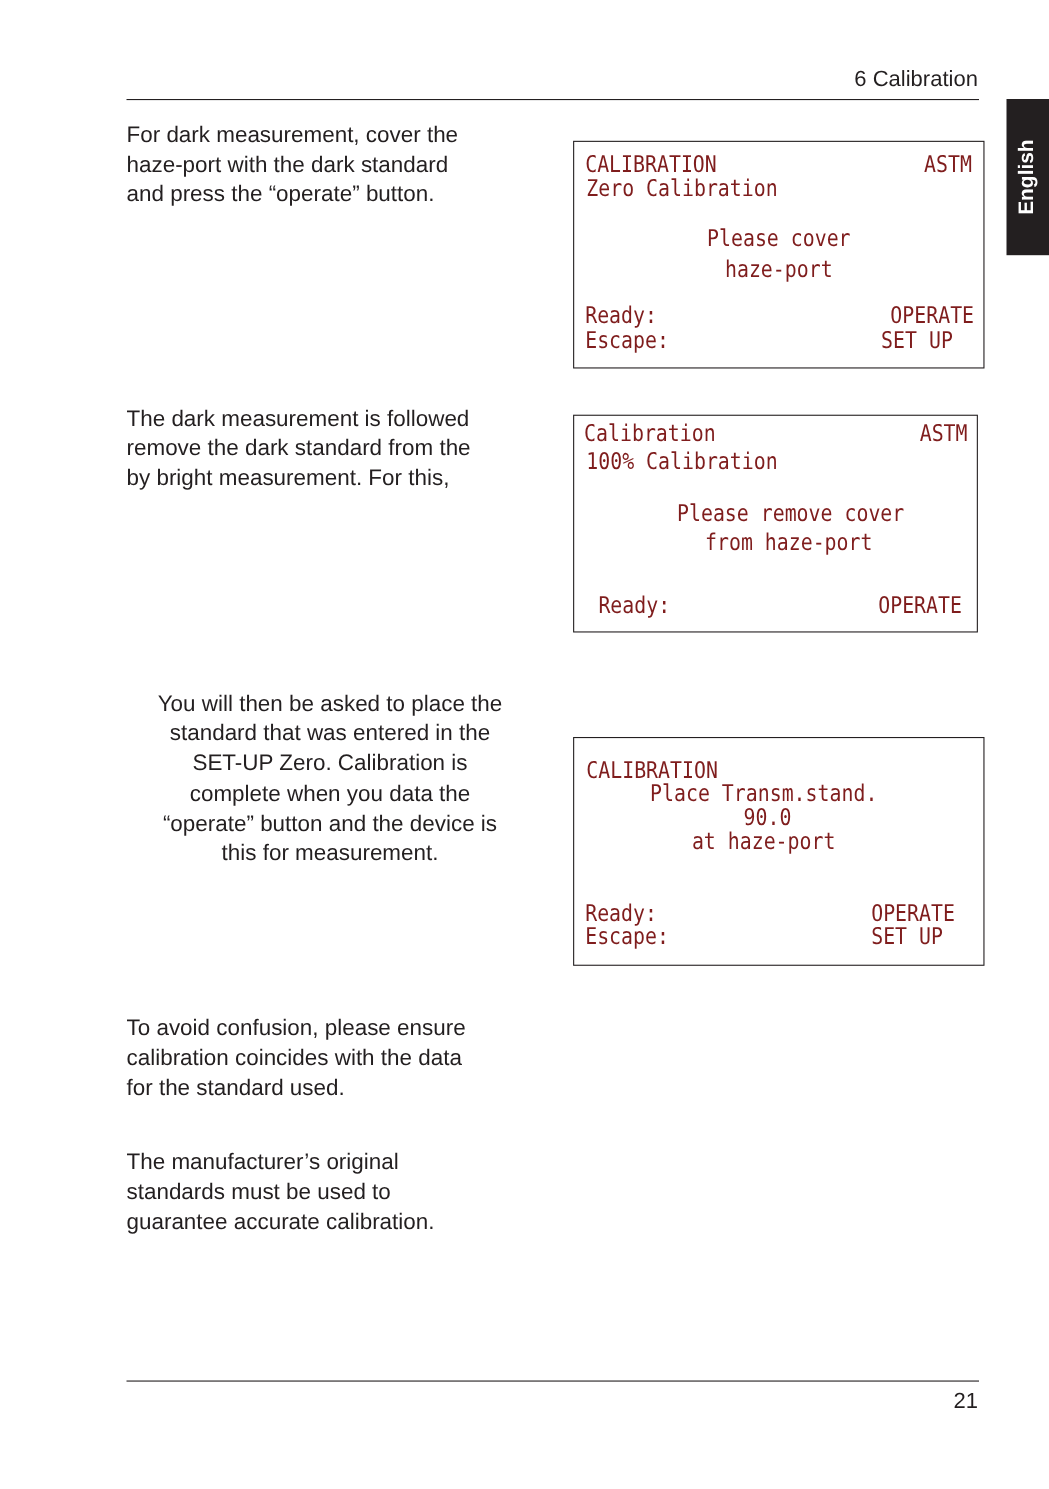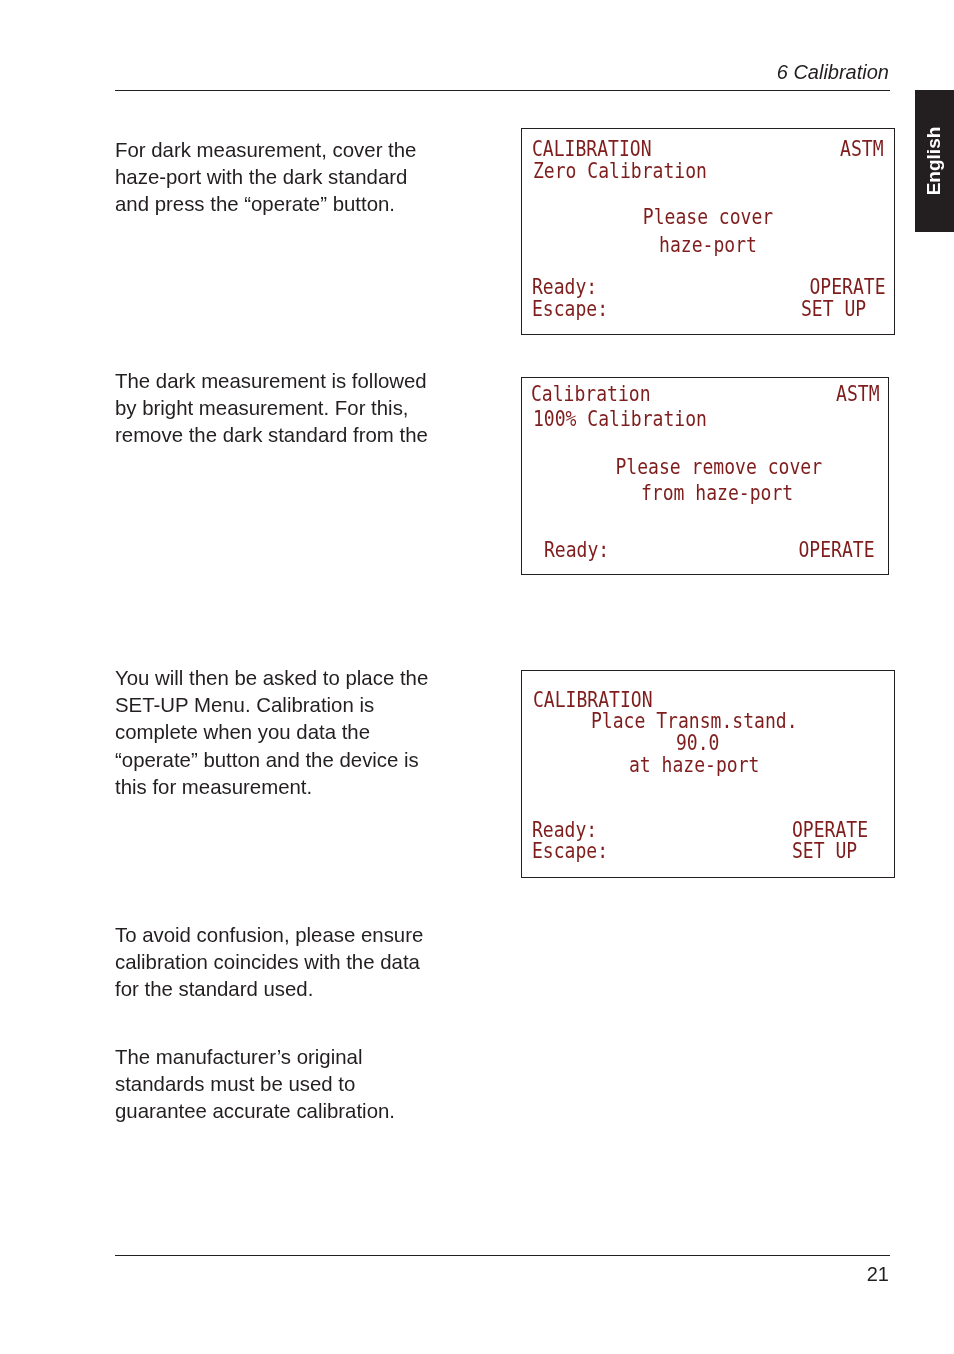--- a/index.html
+++ b/index.html
@@ -2,21 +2,21 @@
 <html><head>
   <meta charset="utf-8">
   <style>
     html, body { margin: 0; padding: 0; background: #ffffff; }
     body {
       width: 954px; height: 1354px; position: relative; overflow: hidden;
       font-family: "Liberation Sans", sans-serif; color: #231f20;
     }
     .abs { position: absolute; }
     .header-title {
-      right: 65px; top: 60px; font-size: 20px; line-height: 24px; white-space: nowrap; font-style: italic;
+      right: 65px; top: 60px; font-size: 20px; line-height: 24px; white-space: nowrap;
     }
     .rule { left: 115px; width: 775px; height: 0; border-top: 1.3px solid #231f20; }
     .rule.top { top: 90px; }
     .rule.bottom { top: 1255px; }
     .page-number { right: 65px; top: 1262px; font-size: 20px; line-height: 24px; }
     .lang-tab {
       left: 915px; top: 90px; width: 39px; height: 142px; background: #231f20;
       display: flex; align-items: center; justify-content: center;
     }
     .lang-tab span {
@@ -40,57 +40,58 @@
   </style>
 </head>
 <body>
 
 <div class="abs header-title">6 Calibration</div>
 <div class="abs rule top"></div>
 <div class="abs lang-tab">
   <span>English</span>
 </div>
 
-<div class="abs para" style="top:137px;">
+<div class="abs para" style="top:110px;">
   <p>For dark measurement, cover the</p>
   <p>haze-port with the dark standard</p>
   <p>and press the “operate” button.</p>
 </div>
 
 <div class="abs lcd" style="left:521px; top:128px; width:374px; height:207px;">
   <div class="lcd-line" style="left:10px; top:9px;">CALIBRATION</div>
   <div class="lcd-line right" style="right:10px; top:9px;">ASTM</div>
   <div class="lcd-line" style="left:11px; top:31px;">Zero Calibration</div>
   <div class="lcd-line center" style="left:0; right:0; text-align:center; top:77px;">Please cover</div>
   <div class="lcd-line center" style="left:0; right:0; text-align:center; top:105px;">haze-port</div>
   <div class="lcd-line" style="left:10px; top:147px;">Ready:</div>
   <div class="lcd-line right" style="right:8px; top:147px;">OPERATE</div>
   <div class="lcd-line" style="left:10px; top:169px;">Escape:</div>
   <div class="lcd-line" style="left:279px; top:169px;">SET UP</div>
 </div>
 
 <div class="abs para" style="top:368px;">
   <p>The dark measurement is followed</p>
+  <p>remove the dark standard from the</p>
   <p>by bright measurement. For this,</p>
-  <p>remove the dark standard from the</p>
 </div>
 
 <div class="abs lcd" style="left:521px; top:377px; width:368px; height:198px;">
   <div class="lcd-line" style="left:9px; top:5px;">Calibration</div>
   <div class="lcd-line right" style="right:8px; top:5px;">ASTM</div>
   <div class="lcd-line" style="left:11px; top:30px;">100% Calibration</div>
   <div class="lcd-line center" style="left:0; right:0; text-align:center; top:78px; padding-left:32px;">Please remove cover</div>
   <div class="lcd-line center" style="left:0; right:0; text-align:center; top:104px; padding-left:28px;">from haze-port</div>
   <div class="lcd-line" style="left:22px; top:161px;">Ready:</div>
   <div class="lcd-line right" style="right:13px; top:161px;">OPERATE</div>
 </div>
 
-<div class="abs para" style="top:665px;">
+<div class="abs para" style="top:627px;text-align:center;">
   <p>You will then be asked to place the</p>
-  <p>SET-UP Menu. Calibration is</p>
+  <p>standard that was entered in the</p>
+  <p>SET-UP Zero. Calibration is</p>
   <p>complete when you data the</p>
   <p>“operate” button and the device is</p>
   <p>this for measurement.</p>
 </div>
 
 <div class="abs lcd" style="left:521px; top:670px; width:374px; height:208px;">
   <div class="lcd-line" style="left:11px; top:18px;">CALIBRATION</div>
   <div class="lcd-line" style="left:69px; top:39px;">Place Transm.stand.</div>
   <div class="lcd-line" style="left:154px; top:61px;">90.0</div>
   <div class="lcd-line" style="left:107px; top:83px;">at haze-port</div>

